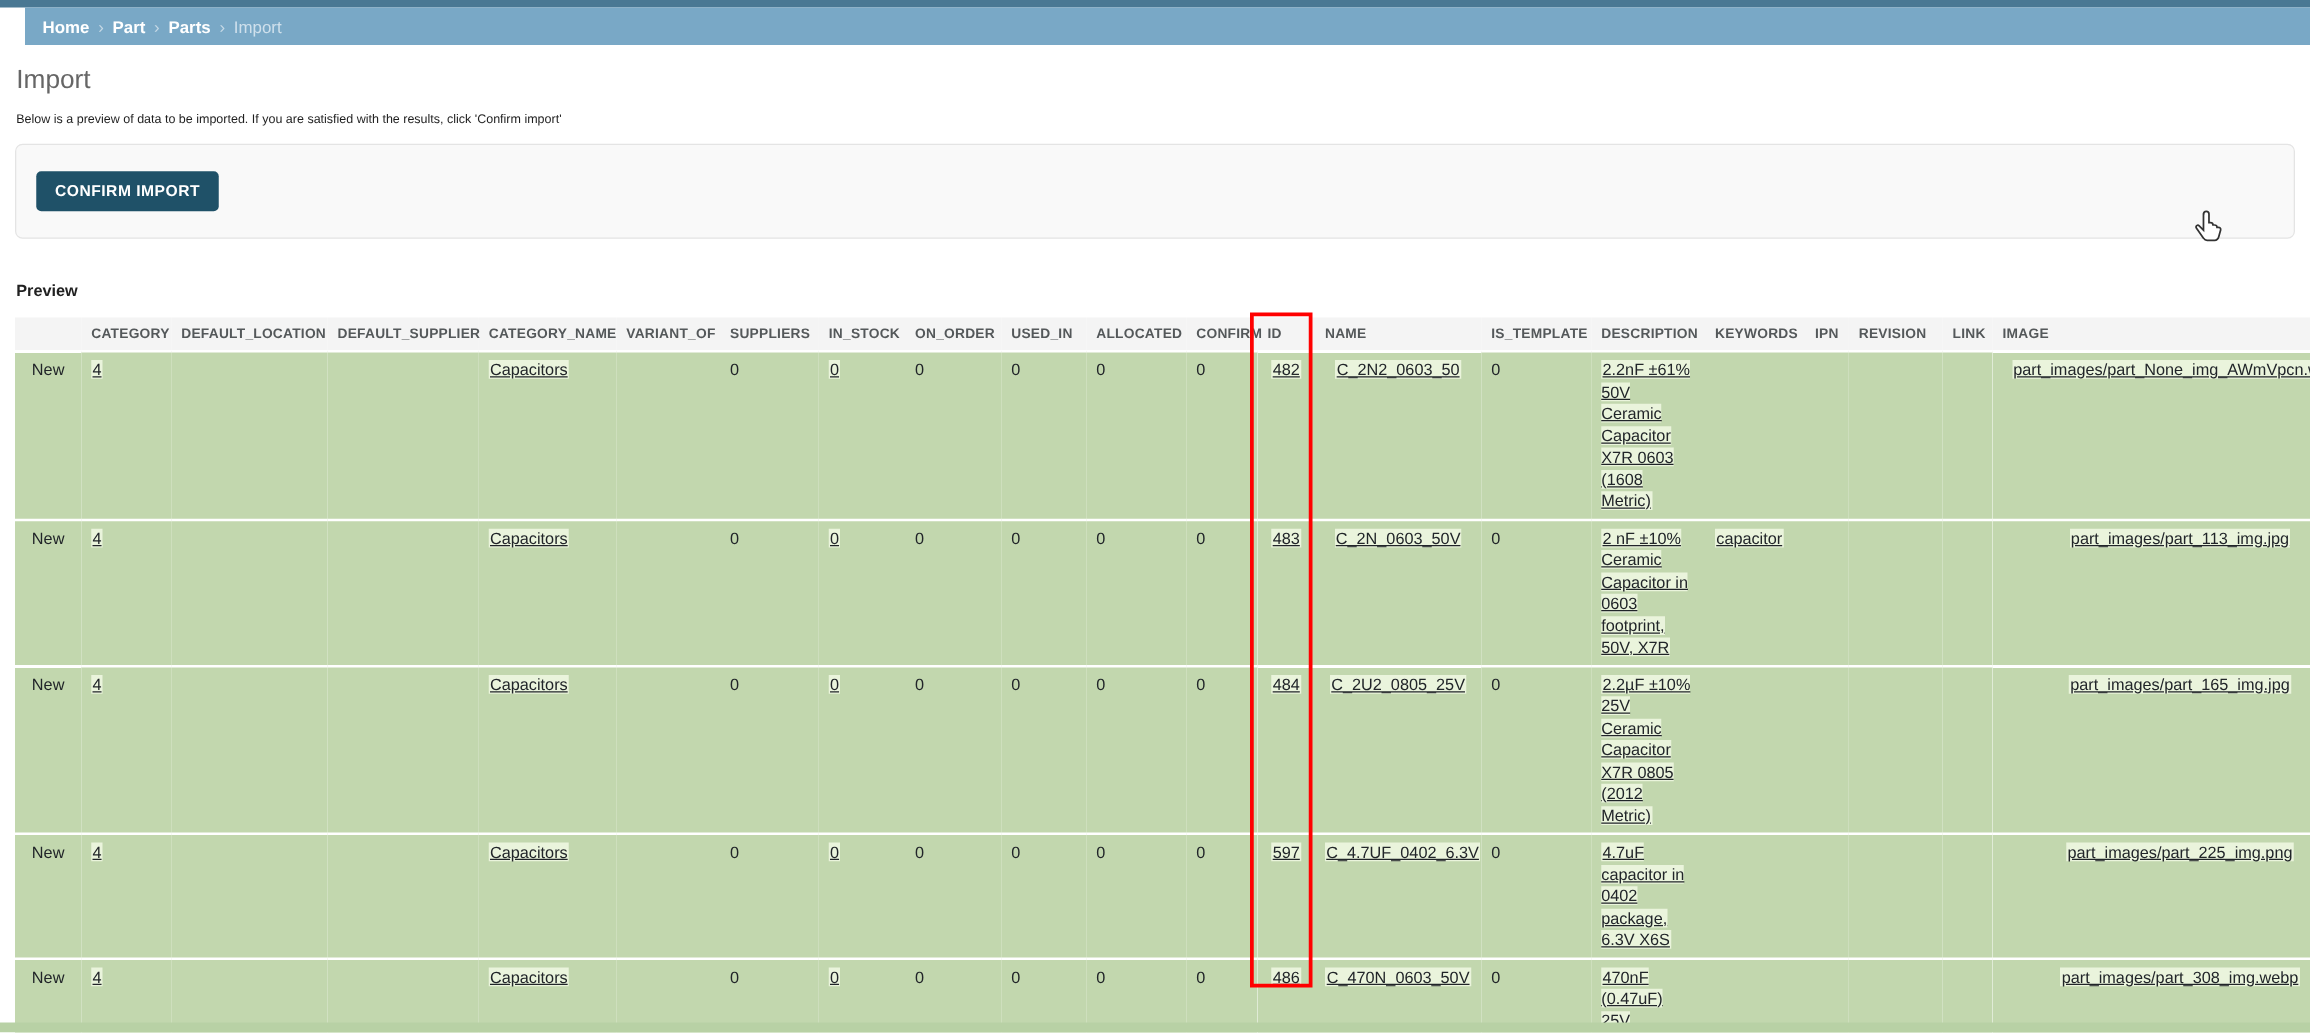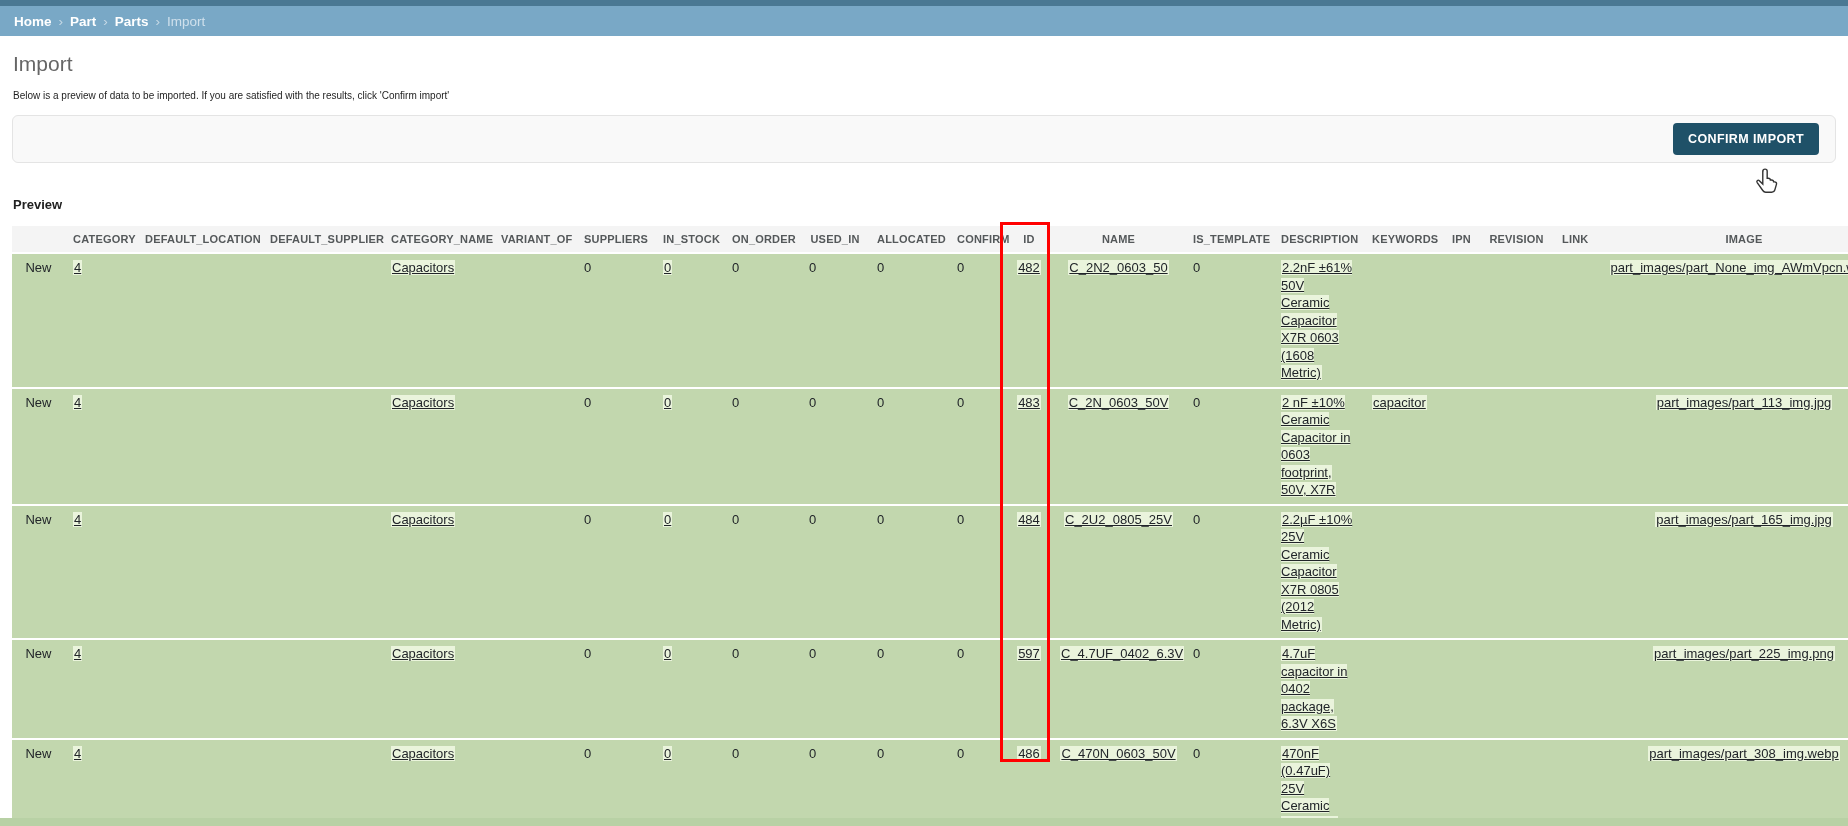--- a/index.html
+++ b/index.html
@@ -2,42 +2,42 @@
 <html><head>
 <meta charset="utf-8">
 <style>
   * { box-sizing: border-box; }
   html,body { margin:0; padding:0; }
   body {
     width:1848px; height:826px; overflow:hidden; position:relative;
     background:#fff; font-family:"Liberation Sans", sans-serif;
   }
   .topstrip { height:6px; background:#4a7893; }
-  .crumbbar { height:30px; background:#79a8c6; display:flex; align-items:center; padding:0 14px; font-size:13.5px; }
+  .crumbbar { height:30px; background:#79a8c6; display:flex; align-items:center; padding:0 14px; font-size:13.5px;margin-left:20px; }
   .crumb-link { color:#ffffff; font-weight:700; cursor:pointer; }
   .crumb-sep { color:#c6d9e6; margin:0 7px; }
   .crumb-current { color:#cfe0ec; }
   .page-title { margin:16px 0 0 13px; font-size:21px; font-weight:400; color:#666; }
   .instruction { margin:14px 0 0 13px; font-size:10px; color:#1e1e1e; }
   .panel {
-    margin:14px 12px 0 12px; height:48px; background:#f9f9f9;
+    margin:14px 12px 0 12px; height:76px; background:#f9f9f9;
     border:1px solid #e4e4e4; border-radius:6px;
-    display:flex; align-items:center; justify-content:flex-end; padding:0 16px;
+    display:flex; align-items:center; padding:0 16px;
   }
   .confirm-btn {
     background:#1f5168; color:#fff; font-weight:700; font-size:12.5px;
     letter-spacing:.4px; border:none; border-radius:4px; padding:9px 15px;
     cursor:pointer; font-family:"Liberation Sans", sans-serif;
   }
   .preview-h { margin:34px 0 0 13px; font-size:13px; font-weight:700; color:#212121; }
   .table-wrap { margin:14px 0 0 12px; position:relative; }
   table { border-collapse:collapse; table-layout:fixed; width:1882px; }
   thead th {
     background:#f4f4f4; color:#54585a; font-size:11px; font-weight:700;
-    text-align:center; padding:7px 8px; white-space:nowrap; letter-spacing:.2px;
+    text-align:left; padding:7px 8px; white-space:nowrap; letter-spacing:.2px;
   }
   tbody td {
     background:#c2d7ae; vertical-align:top; padding:5px 8px;
     font-size:13px; color:#212529; line-height:17.5px; border-top:2px solid #fff;
   }
   td.nowrap { white-space:nowrap; overflow:hidden;text-align:center; }
   .lk { background:#eaf4dc; text-decoration:underline; cursor:pointer; padding:0 1px; }
   .red-box {
     position:absolute; left:988px; top:-4px; width:50px; height:540px;
     border:3px solid #f00; pointer-events:none; z-index:5;

